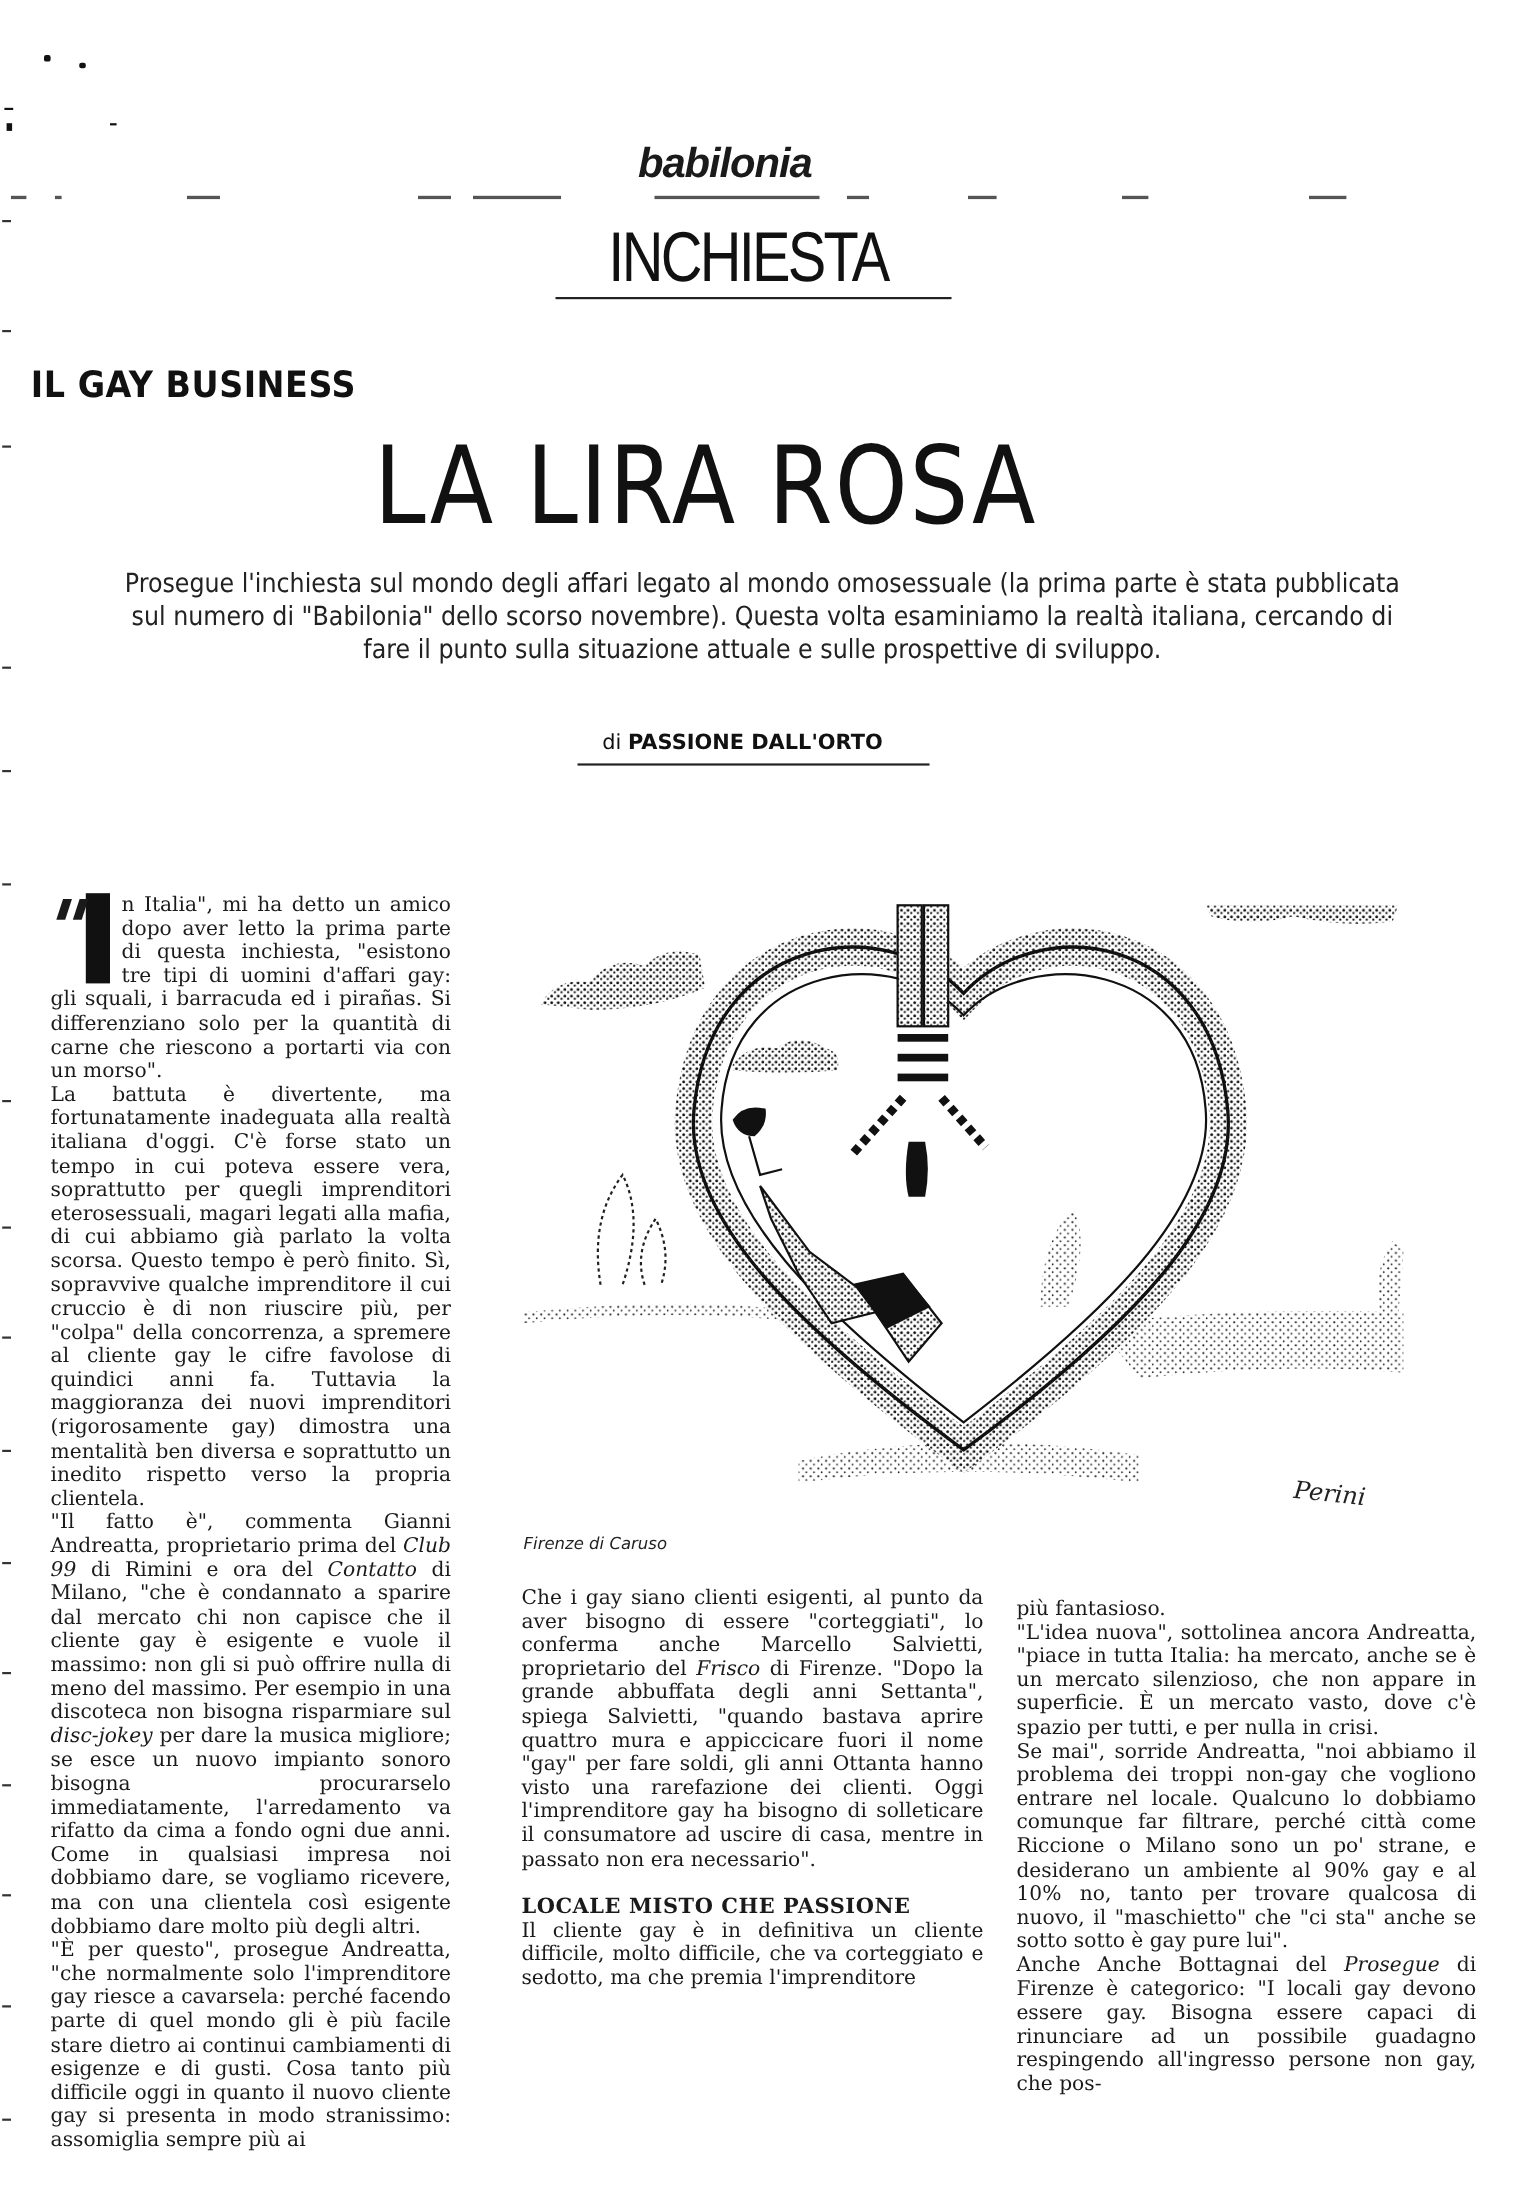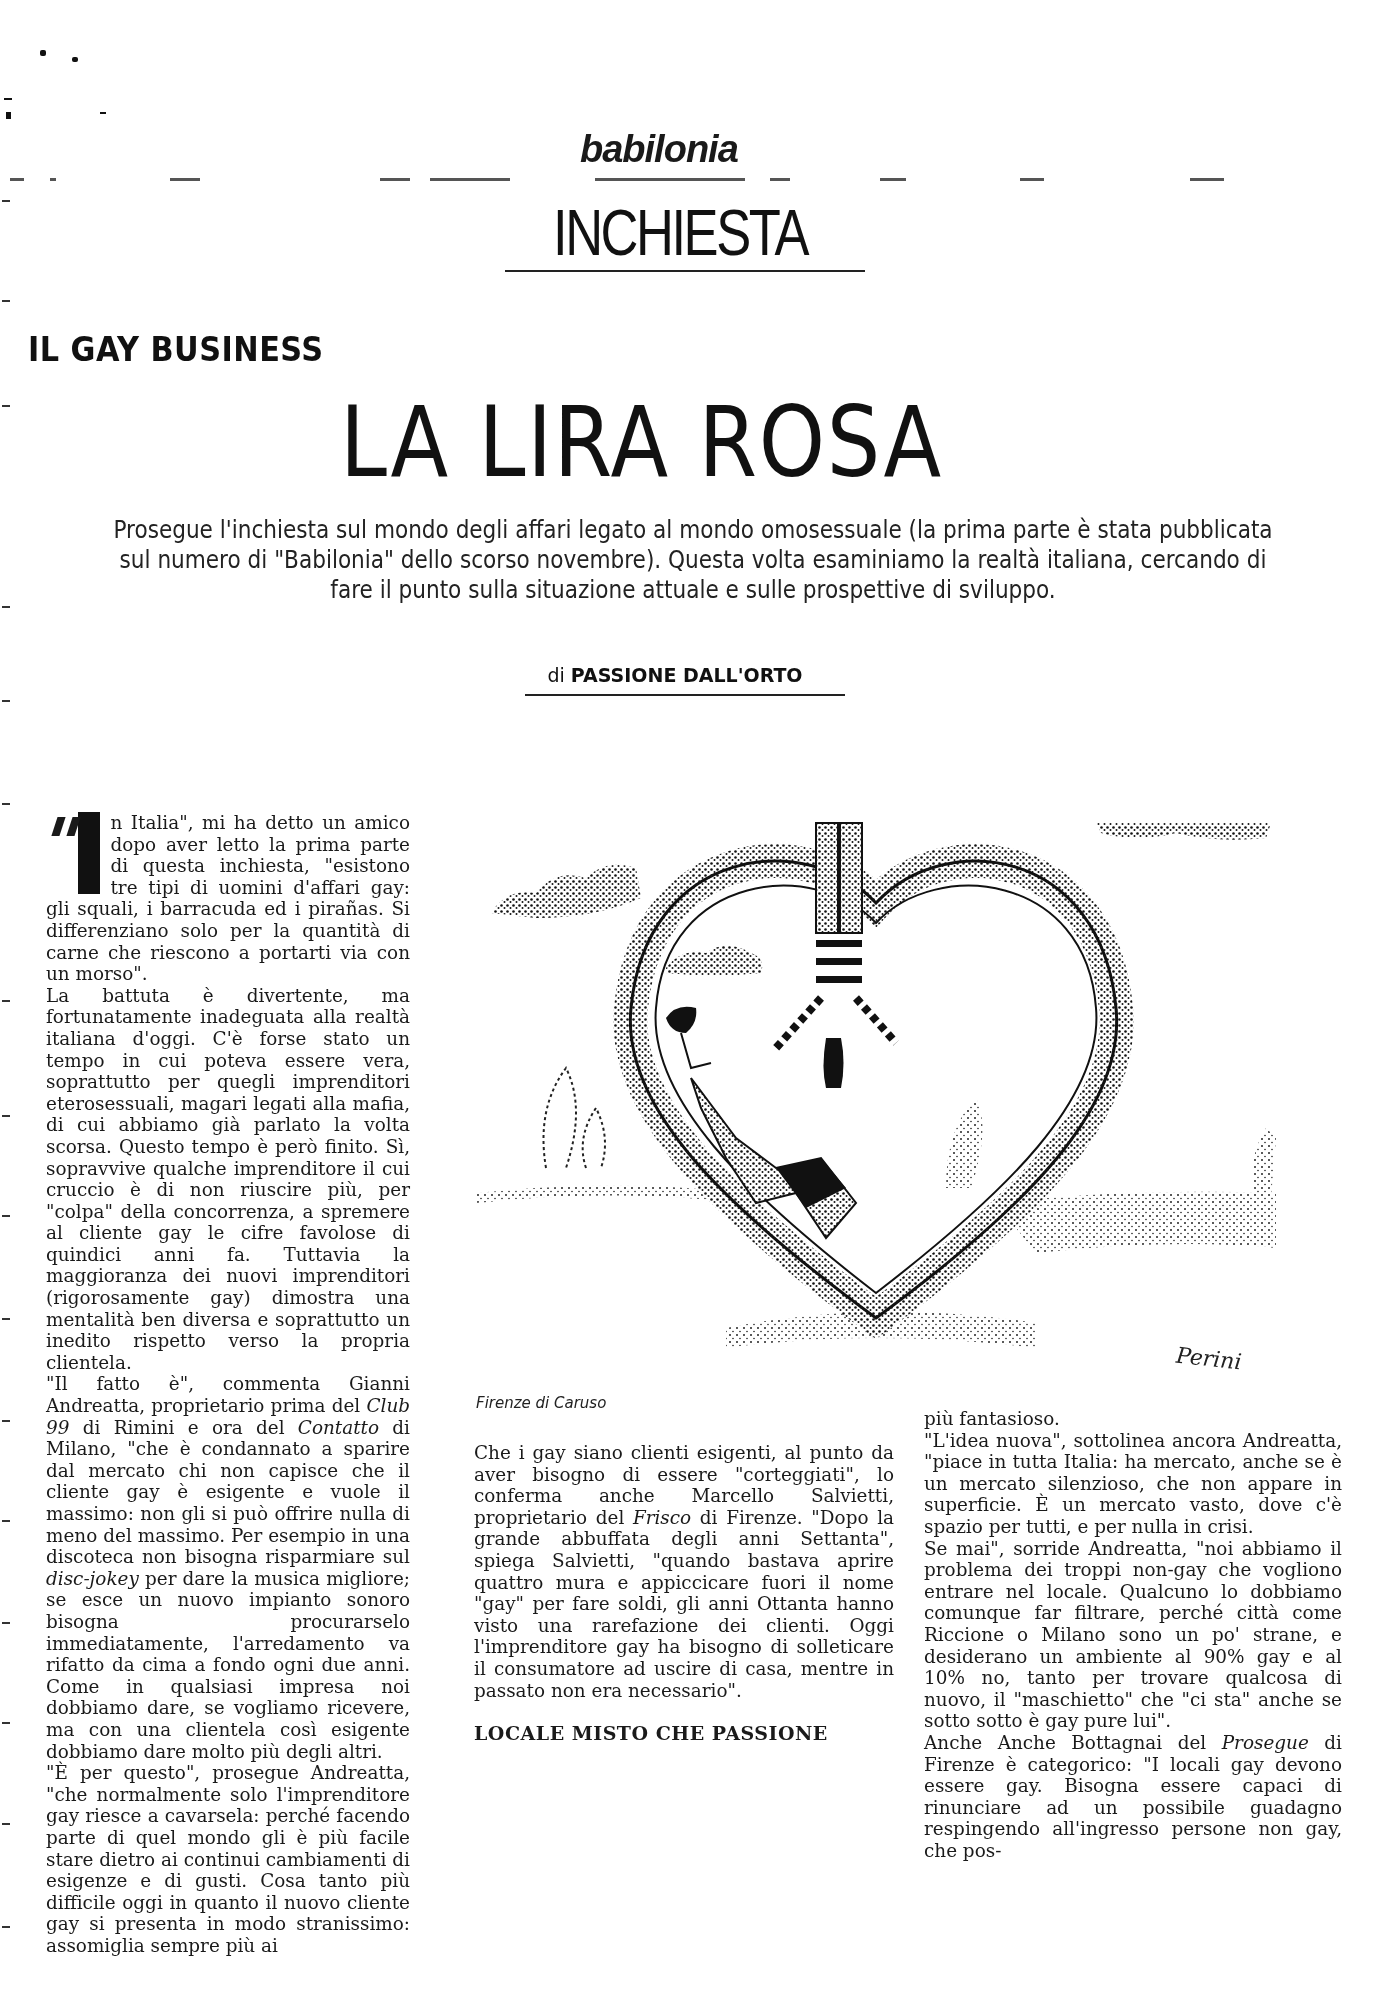--- a/index.html
+++ b/index.html
@@ -14,21 +14,21 @@
   .headline { left:340px; top:385px; font-family:"DejaVu Sans", sans-serif; font-size:98px; font-weight:normal; letter-spacing:2px; color:#111; transform:scaleX(0.86); transform-origin:left; white-space:nowrap; }
   .standfirst { left:40px; top:515px; width:1306px; text-align:center; font-family:"DejaVu Sans", sans-serif; font-size:24px; line-height:30px; color:#222; transform:scaleX(0.9); transform-origin:center top; }
   .byline { left:510px; top:664px; width:330px; text-align:center; font-family:"DejaVu Sans", sans-serif; font-size:19px; color:#111; }
   .byline b { font-weight:bold; }
   .byline-rule { left:525px; top:694px; width:320px; height:2px; background:#222; }
   .col { font-family:"DejaVu Serif", serif; font-size:18.4px; line-height:21.6px; color:#1a1a1a; text-align:justify; hyphens:manual; }
   .col p { margin:0; }
   .col i { font-style:italic; }
   .col1 { left:46px; top:812px; width:364px; }
   .col2 { left:474px; top:1442px; width:420px; }
-  .col3 { left:924px; top:1408px; width:418px; }
+  .col3 { left:924px; top:1452px; width:418px; }
   .dropq { float:left; font-family:"DejaVu Sans", sans-serif; font-weight:bold; font-size:70px; line-height:60px; margin:2px 4px 0 -4px; letter-spacing:-8px; transform:skewX(-18deg); }
   .dropcap { float:left; width:22px; height:82px; background:#111; margin:0 10px 0 4px; }
   .subhead { font-family:"DejaVu Serif", serif; font-weight:bold; font-size:19px; letter-spacing:0.5px; margin:22px 0 0 0 !important; }
   .illus { left:476px; top:808px; width:800px; height:590px; }
   .caption { left:476px; top:1394px; font-family:"DejaVu Sans", sans-serif; font-style:italic; font-size:15px; color:#222; }
   .signature { left:1176px; top:1346px; font-family:"DejaVu Serif", serif; font-style:italic; font-size:22px; color:#222; transform:rotate(6deg); }
   .margin-mark { position:absolute; width:8px; height:2px; background:#333; }
 </style>
 </head>
 <body>
@@ -141,20 +141,21 @@
     <path d="M470 380 Q470 320 500 290 Q515 320 495 380" fill="url(#stipLight)"></path>
     <path d="M780 390 Q770 350 790 320 L800 330 L795 390" fill="url(#stipLight)"></path>
   </svg>
 </div>
 <div class="abs signature">Perini</div>
 <div class="abs caption">Firenze di Caruso</div>
 
 <div class="abs col col2">
   <p><span>Che i gay siano clienti esigenti, al punto da aver bisogno di essere "corteggiati", lo conferma anche Marcello Salvietti, proprietario del </span><i>Frisco</i><span> di Firenze. "Dopo la grande abbuffata degli anni Settanta", spiega Salvietti, "quando bastava aprire quattro mura e appiccicare fuori il nome "gay" per fare soldi, gli anni Ottanta hanno visto una rarefazione dei clienti. Oggi l'imprenditore gay ha bisogno di solleticare il consumatore ad uscire di casa, mentre in passato non era necessario".</span></p>
   <p class="subhead">LOCALE MISTO CHE PASSIONE</p>
+  <p>Il cliente gay è in definitiva un cliente difficile, molto difficile, che va corteggiato e sedotto, ma che premia l'imprenditore</p>
 </div>
 
 <div class="abs col col3">
   <p>più fantasioso.</p>
   <p>"L'idea nuova", sottolinea ancora Andreatta, "piace in tutta Italia: ha mercato, anche se è un mercato silenzioso, che non appare in superficie. È un mercato vasto, dove c'è spazio per tutti, e per nulla in crisi.</p>
   <p>Se mai", sorride Andreatta, "noi abbiamo il problema dei troppi non-gay che vogliono entrare nel locale. Qualcuno lo dobbiamo comunque far filtrare, perché città come Riccione o Milano sono un po' strane, e desiderano un ambiente al 90% gay e al 10% no, tanto per trovare qualcosa di nuovo, il "maschietto" che "ci sta" anche se sotto sotto è gay pure lui".</p>
   <p><span>Anche Anche Bottagnai del </span><i>Prosegue</i><span> di Firenze è categorico: "I locali gay devono essere gay. Bisogna essere capaci di rinunciare ad un possibile guadagno respingendo all'ingresso persone non gay, che pos-</span></p>
 </div>
 
 </body></html>

